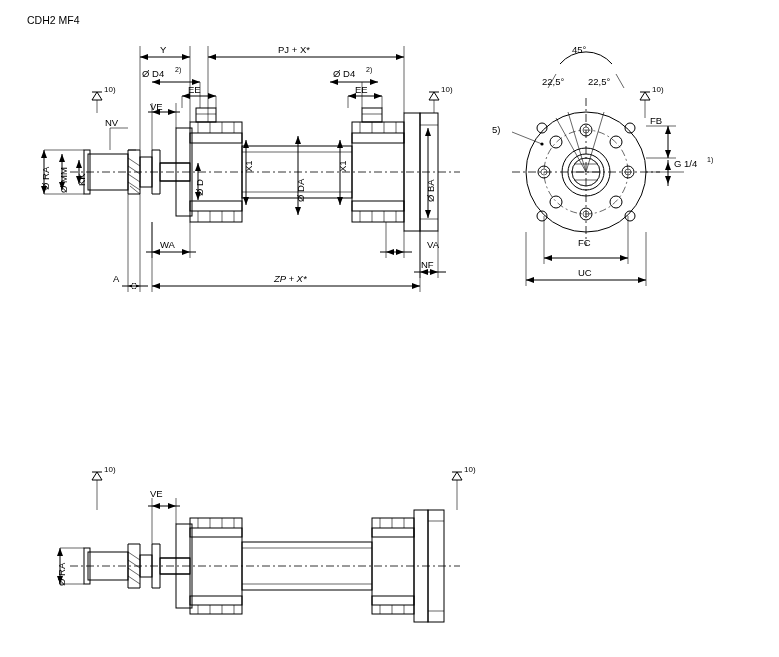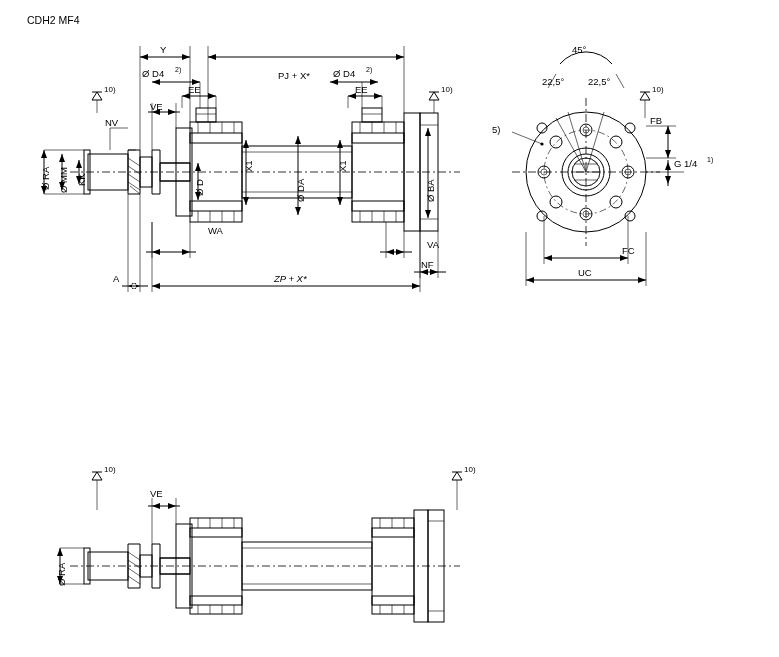--- a/index.html
+++ b/index.html
@@ -250,56 +250,56 @@
       <path class="ln" d="M148,506 L180,506"></path>
       <path d="M152,506 l8,-3 v6 z M176,506 l-8,-3 v6 z" fill="#000"></path>
 
       <path class="ln" d="M60,548 L60,584"></path>
       <path d="M60,548 l-3,8 h6 z M60,584 l-3,-8 h6 z" fill="#000"></path>
       <path class="thin" d="M60,548 L84,548 M60,584 L84,584"></path>
     </g>
   </svg>
 
   <div class="lbl" style="left:160px;top:44px;">Y</div>
-  <div class="lbl" style="left:278px;top:44px;margin-top:26px;">PJ + X*</div>
+  <div class="lbl" style="left:278px;top:44px;">PJ + X*</div>
   <div class="lbl" style="left:142px;top:68px;">Ø D4</div>
   <div class="lbl" style="left:175px;top:64px;font-size:7px;">2)</div>
   <div class="lbl" style="left:333px;top:68px;">Ø D4</div>
   <div class="lbl" style="left:366px;top:64px;font-size:7px;">2)</div>
   <div class="lbl" style="left:188px;top:84px;">EE</div>
   <div class="lbl" style="left:355px;top:84px;">EE</div>
   <div class="lbl" style="left:104px;top:84px;font-size:8px;">10)</div>
   <div class="lbl" style="left:441px;top:84px;font-size:8px;">10)</div>
   <div class="lbl" style="left:150px;top:101px;">VE</div>
   <div class="lbl" style="left:105px;top:117px;">NV</div>
 
   <div class="lbl vert" style="left:40px;top:190px;transform:rotate(-90deg);">Ø RA</div>
   <div class="lbl vert" style="left:58px;top:193px;transform:rotate(-90deg);">Ø MM</div>
   <div class="lbl vert" style="left:76px;top:186px;transform:rotate(-90deg);">KK</div>
   <div class="lbl vert" style="left:194px;top:196px;transform:rotate(-90deg);">Ø D</div>
   <div class="lbl vert" style="left:243px;top:172px;transform:rotate(-90deg);">X1</div>
   <div class="lbl vert" style="left:295px;top:202px;transform:rotate(-90deg);">Ø DA</div>
   <div class="lbl vert" style="left:337px;top:172px;transform:rotate(-90deg);">X1</div>
   <div class="lbl vert" style="left:425px;top:202px;transform:rotate(-90deg);">Ø BA</div>
 
-  <div class="lbl" style="left:160px;top:225px;margin-left:48px;">WA</div>
+  <div class="lbl" style="left:160px;top:239px;">WA</div>
   <div class="lbl" style="left:386px;top:239px;padding-left:41px;">VA</div>
   <div class="lbl" style="left:421px;top:259px;">NF</div>
   <div class="lbl" style="left:113px;top:273px;">A</div>
   <div class="lbl" style="left:274px;top:273px;font-style:italic;">ZP + X*</div>
 
   <div class="lbl" style="left:572px;top:44px;">45°</div>
   <div class="lbl" style="left:542px;top:76px;">22,5°</div>
   <div class="lbl" style="left:588px;top:76px;">22,5°</div>
   <div class="lbl" style="left:652px;top:84px;font-size:8px;">10)</div>
   <div class="lbl" style="left:492px;top:124px;">5)</div>
   <div class="lbl" style="left:650px;top:115px;">FB</div>
   <div class="lbl" style="left:674px;top:158px;">G 1/4</div>
   <div class="lbl" style="left:707px;top:154px;font-size:7px;">1)</div>
-  <div class="lbl" style="left:578px;top:245px;margin-left:44px;">FC</div>
+  <div class="lbl" style="left:578px;top:237px;">FC</div>
   <div class="lbl" style="left:578px;top:267px;">UC</div>
 
   <div class="lbl" style="left:104px;top:464px;font-size:8px;">10)</div>
   <div class="lbl" style="left:464px;top:464px;font-size:8px;">10)</div>
   <div class="lbl" style="left:150px;top:488px;">VE</div>
   <div class="lbl vert" style="left:56px;top:586px;transform:rotate(-90deg);">Ø RA</div>
 
 </div>
 
 </body></html>

